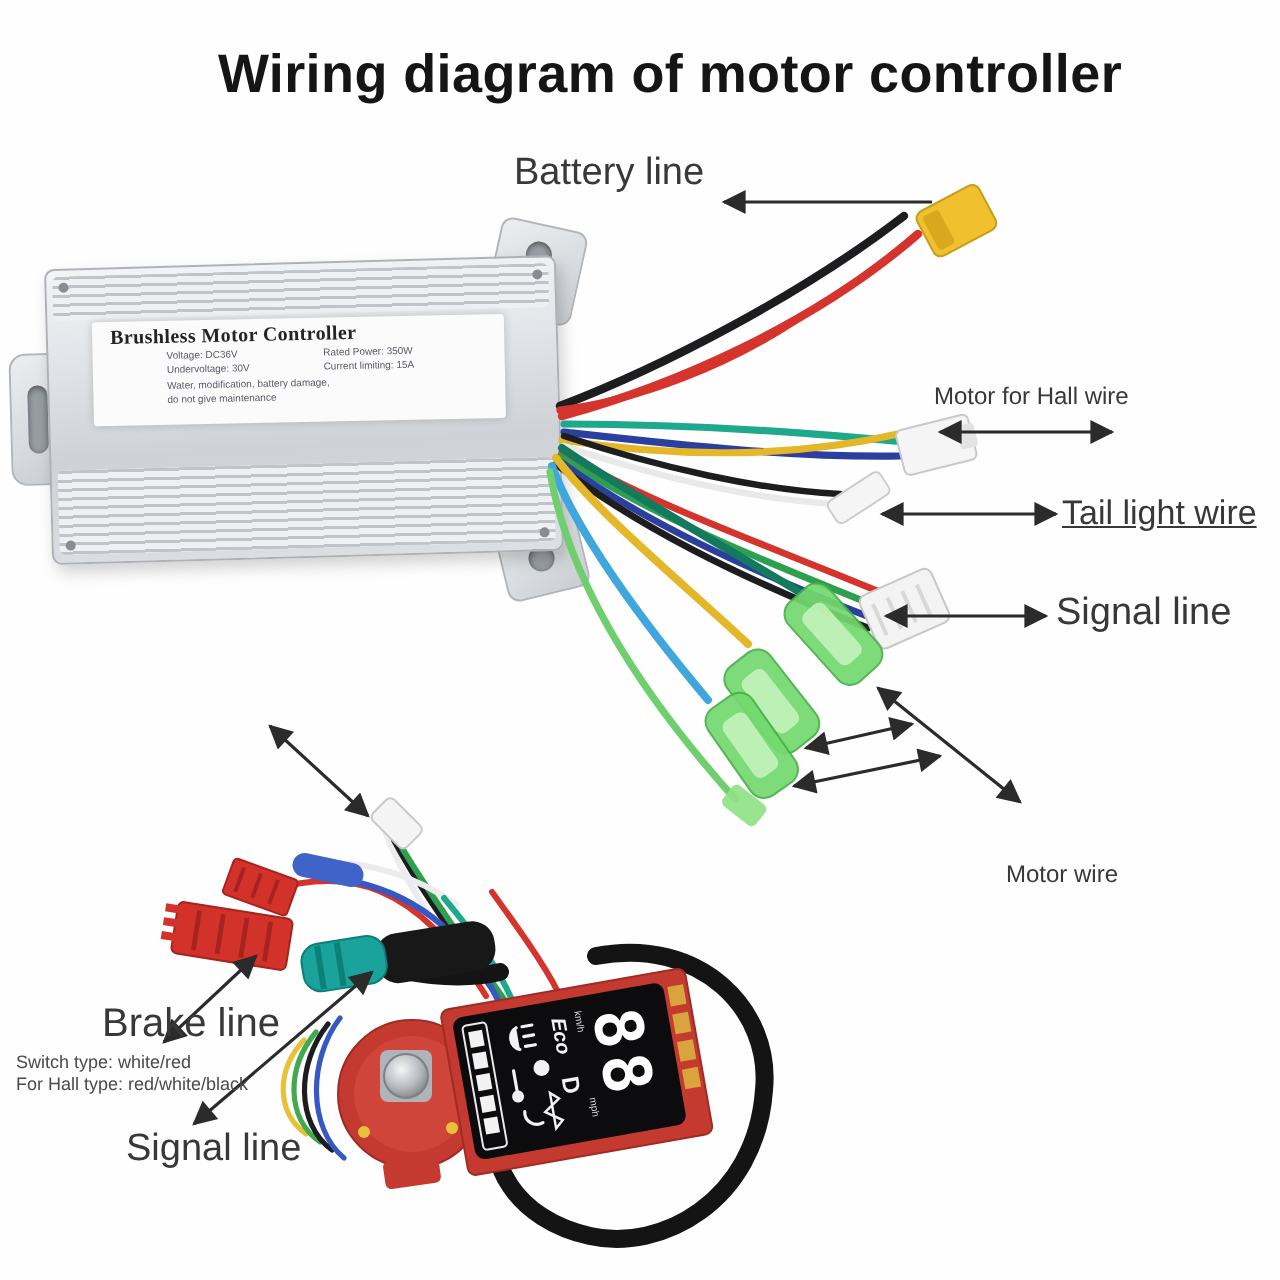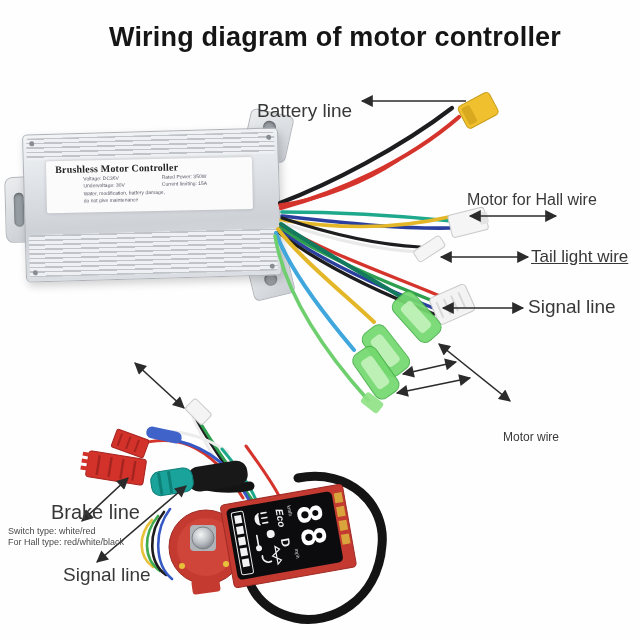--- a/index.html
+++ b/index.html
@@ -3,22 +3,22 @@
 <meta charset="utf-8">
 <style>
   html,body{margin:0;padding:0;background:#ffffff;}
   #canvas{position:relative;width:640px;height:640px;background:#fefefe;overflow:hidden;
           font-family:"Liberation Sans",sans-serif;}
   
   #title{position:absolute;left:0;top:22px;width:640px;text-align:center;
          font-size:27px;font-weight:700;color:#151515;letter-spacing:.2px;margin-left:15px;}
   
   .callout{position:absolute;color:#383838;white-space:nowrap;z-index:5;}
-  .c-battery{left:257px;top:100px;font-size:19px;}
-  .c-hall{left:467px;top:191px;font-size:16px;}
+  .c-battery{left:257px;top:76px;font-size:19px;}
+  .c-hall{left:467px;top:191px;font-size:12px;}
   .c-tail{left:531px;top:247px;font-size:17px;text-decoration:underline;}
   .c-sigr{left:528px;top:296px;font-size:19px;}
   .c-front{left:44px;top:336px;font-size:16px;}
   .c-motor{left:503px;top:430px;font-size:12px;}
   .c-brake{left:7px;top:501px;font-size:20px;margin-left:44px;}
   .c-brake-sub1{left:8px;top:526px;font-size:9px;color:#4a4a4a;text-align:right;}
   .c-brake-sub2{left:8px;top:537px;font-size:9px;color:#4a4a4a;}
   .c-sigb{left:63px;top:564px;font-size:19px;}
   
   #controller{position:absolute;left:24px;top:131px;width:256px;height:148px;

